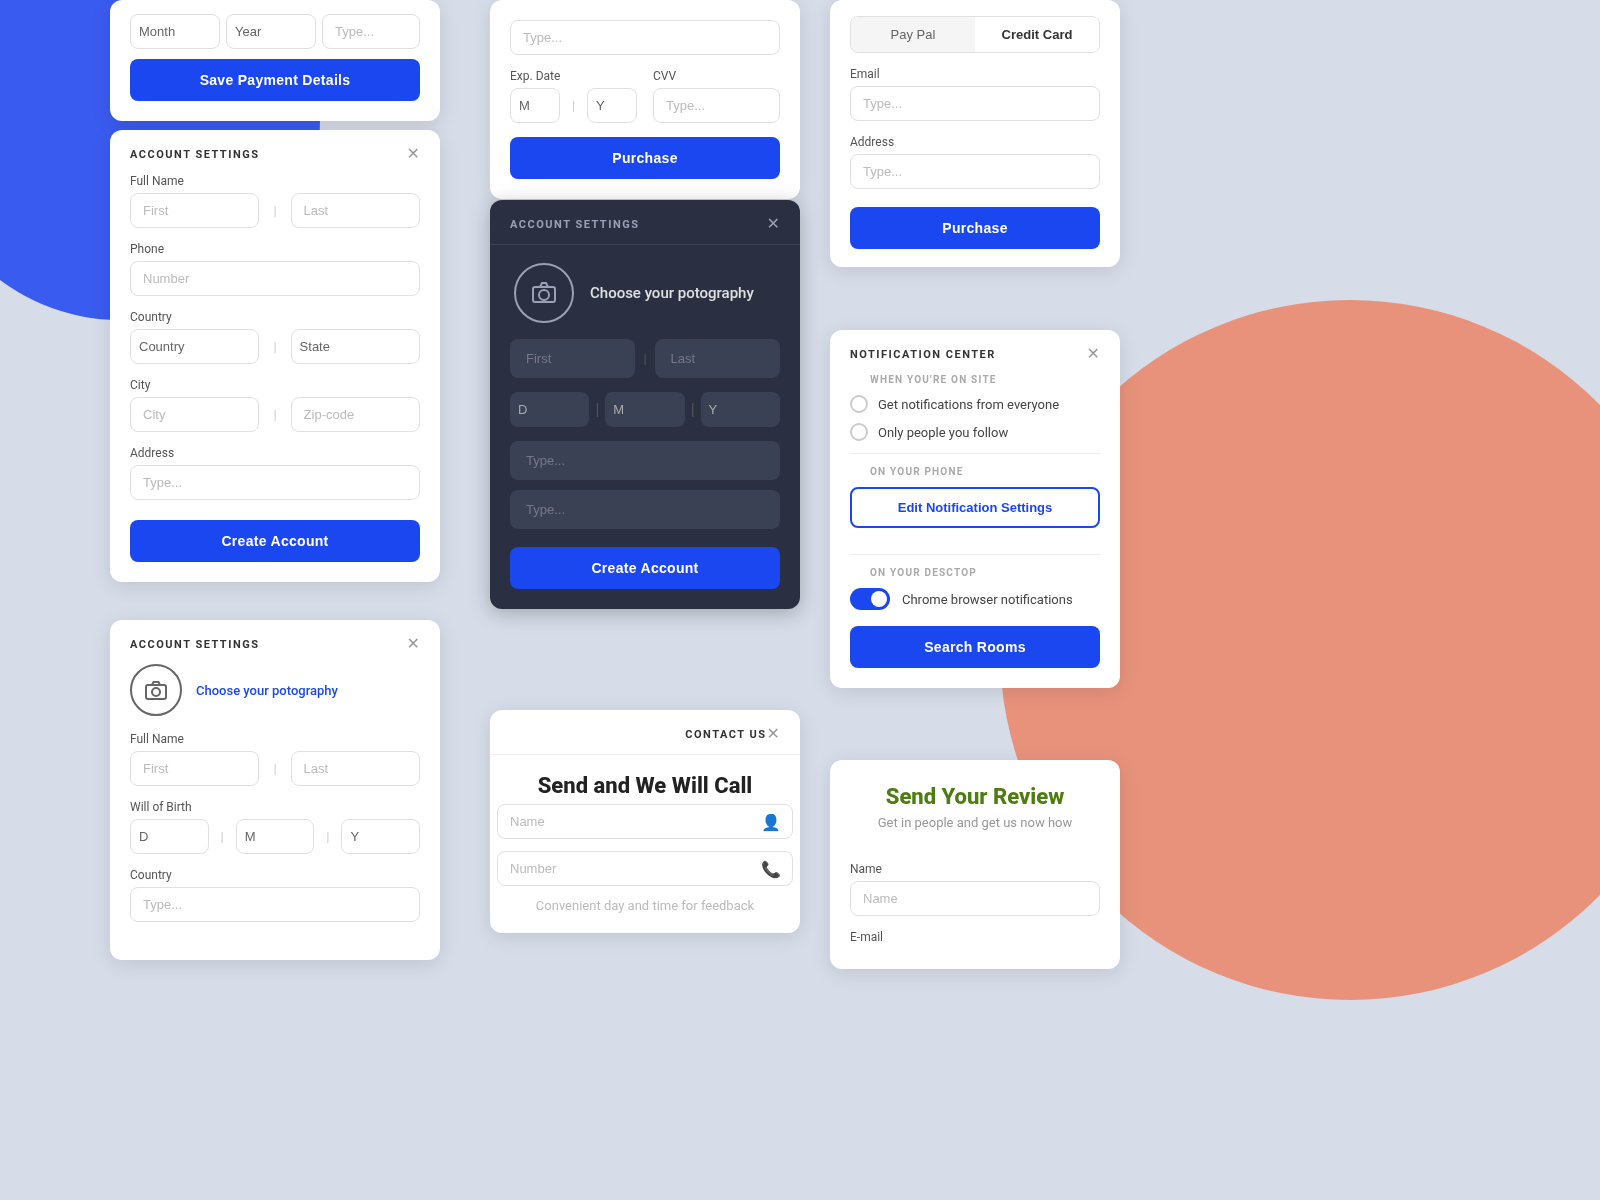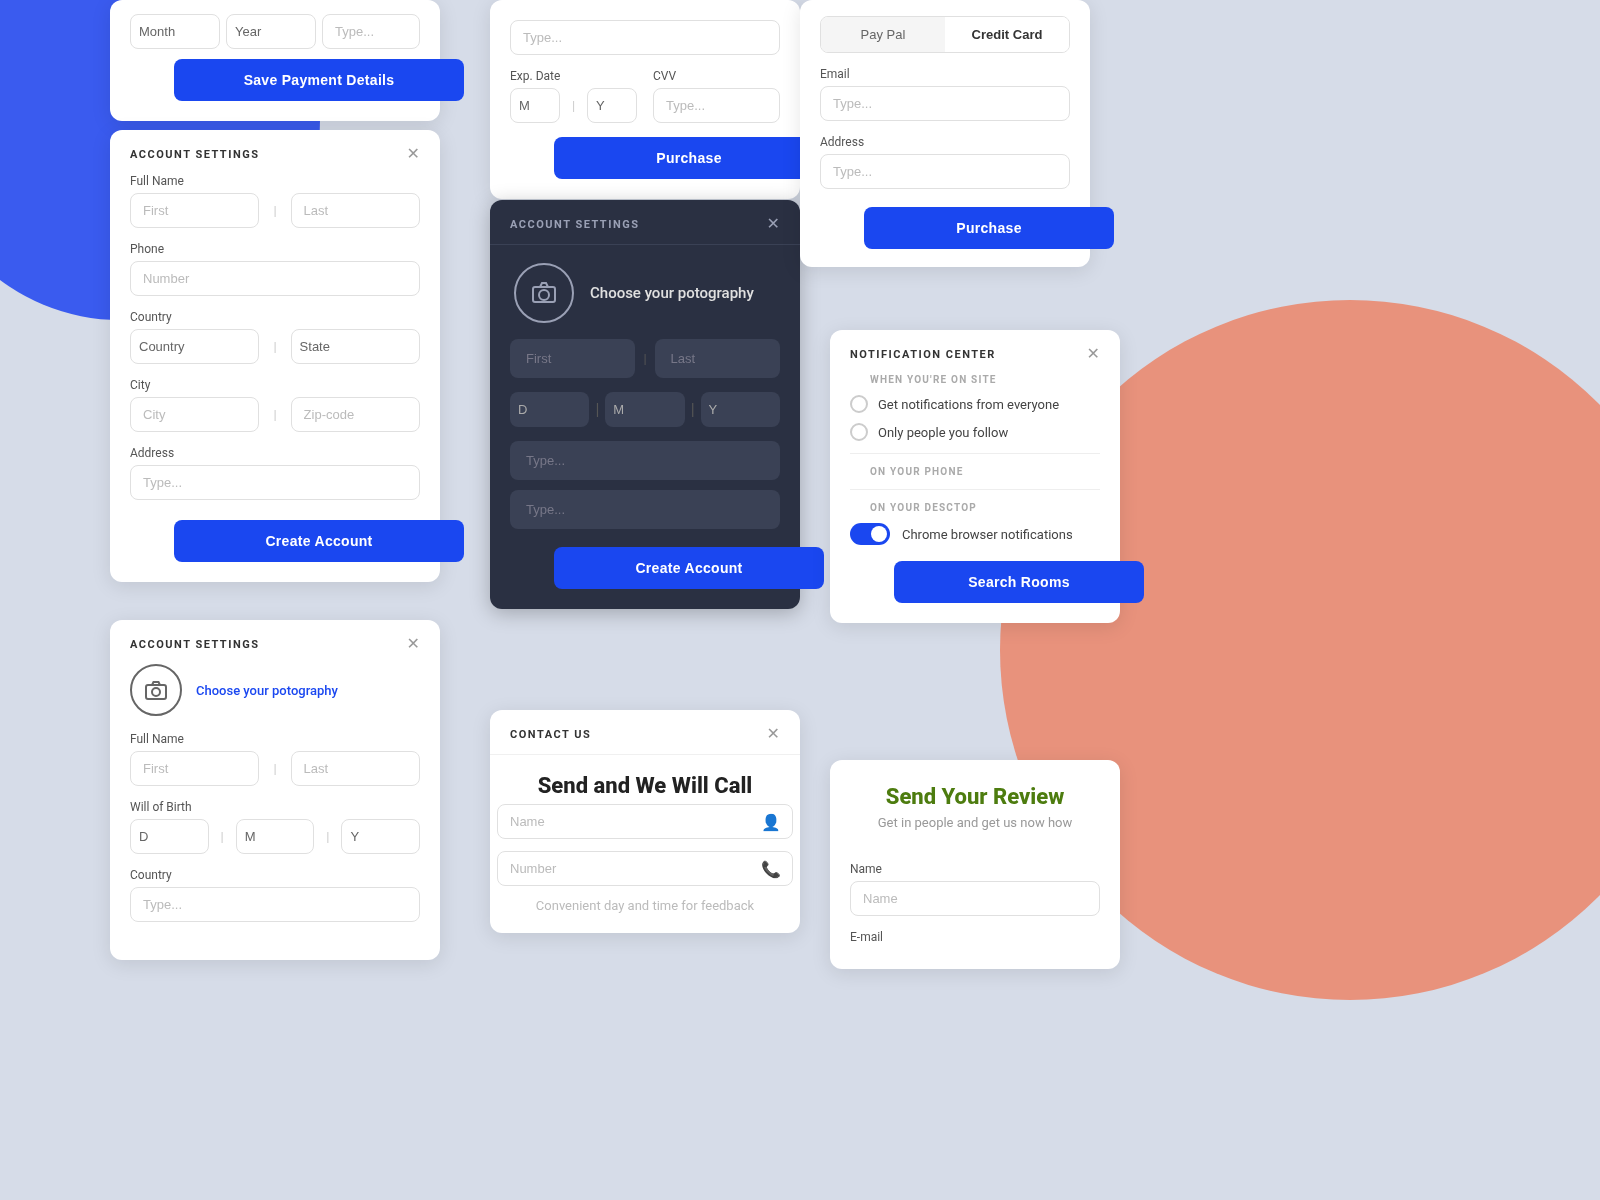--- a/index.html
+++ b/index.html
@@ -164,21 +164,20 @@
       width: 100%;
       background: #1a47f0;
       color: #fff;
       border: none;
       border-radius: 8px;
       padding: 13px;
       font-size: 14px;
       font-weight: 600;
       cursor: pointer;
       letter-spacing: 0.3px;
-      margin-left: 44px;
     }
     .btn-outline {
       width: 100%;
       background: #fff;
       color: #1a47f0;
       border: 2px solid #1a47f0;
       border-radius: 8px;
       padding: 11px;
       font-size: 13px;
       font-weight: 600;
@@ -536,39 +535,39 @@
   </div>
   <div style="padding:0 20px; margin-bottom:18px;">
     <input class="form-input-dark" type="text" placeholder="Type..." style="">
   </div>
   <div style="padding:0 20px;">
     <button class="btn-primary">Create Account</button>
   </div>
 </div>
 
 <div class="card" style="left:490px; top:710px; width:310px; overflow:hidden;">
-  <div class="card-header" style="border-bottom:1px solid #f0f0f0;">
+  <div class="card-header" style="border-bottom:1px solid #f0f0f0;justify-content:flex-end;">
     <span class="card-title">CONTACT US</span>
     <button class="close-btn">✕</button>
   </div>
   <div style="padding:18px 7px 20px;">
     <div class="contact-title">Send and We Will Call</div>
     <div class="input-icon-wrap">
       <input class="form-input" type="text" placeholder="Name" style="">
       <span class="input-icon">👤</span>
     </div>
     <div class="input-icon-wrap">
       <input class="form-input" type="text" placeholder="Number" style="">
       <span class="input-icon">📞</span>
     </div>
     <p style="font-size:13px; color:#bbb; text-align:center; margin-top:8px;">Convenient day and time for feedback</p>
   </div>
 </div>
 
-<div class="card" style="left:800px; top:0; width:290px;">
+<div class="card" style="left:830px; top:0; width:290px;">
   <div style="padding:16px 20px 0;">
     <div class="payment-tabs" style="margin:0 0 14px;">
       <button class="payment-tab">Pay Pal</button>
       <button class="payment-tab active">Credit Card</button>
     </div>
   </div>
   <div style="padding:0 20px;">
     <label class="form-label">Email</label>
     <input class="form-input" type="text" style="margin-bottom: 14px;" placeholder="Type...">
     <label class="form-label">Address</label>
@@ -587,20 +586,21 @@
     <div class="radio-item">
       <div class="radio-circle"></div>
       <span class="radio-label">Get notifications from everyone</span>
     </div>
     <div class="radio-item">
       <div class="radio-circle"></div>
       <span class="radio-label">Only people you follow</span>
     </div>
     <hr class="divider">
     <span class="section-label">ON YOUR PHONE</span>
+    <button class="btn-outline" style="margin-bottom:14px;">Edit Notification Settings</button>
     <hr class="divider">
     <span class="section-label">ON YOUR DESCTOP</span>
     <div style="display:flex; align-items:center; gap:12px; margin-bottom:16px;">
       <div class="toggle-switch"></div>
       <span class="radio-label">Chrome browser notifications</span>
     </div>
     <button class="btn-primary" style="margin-bottom:20px;">Search Rooms</button>
   </div>
 </div>
 

